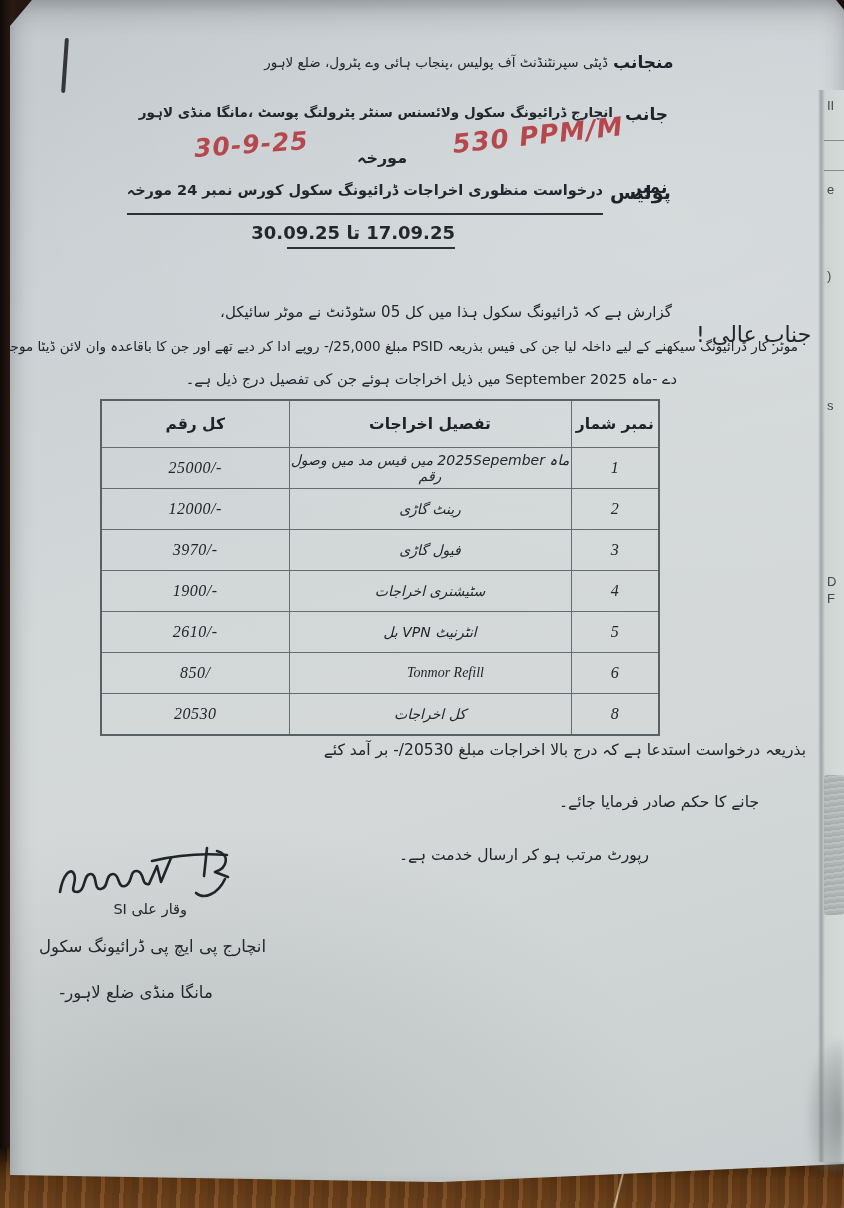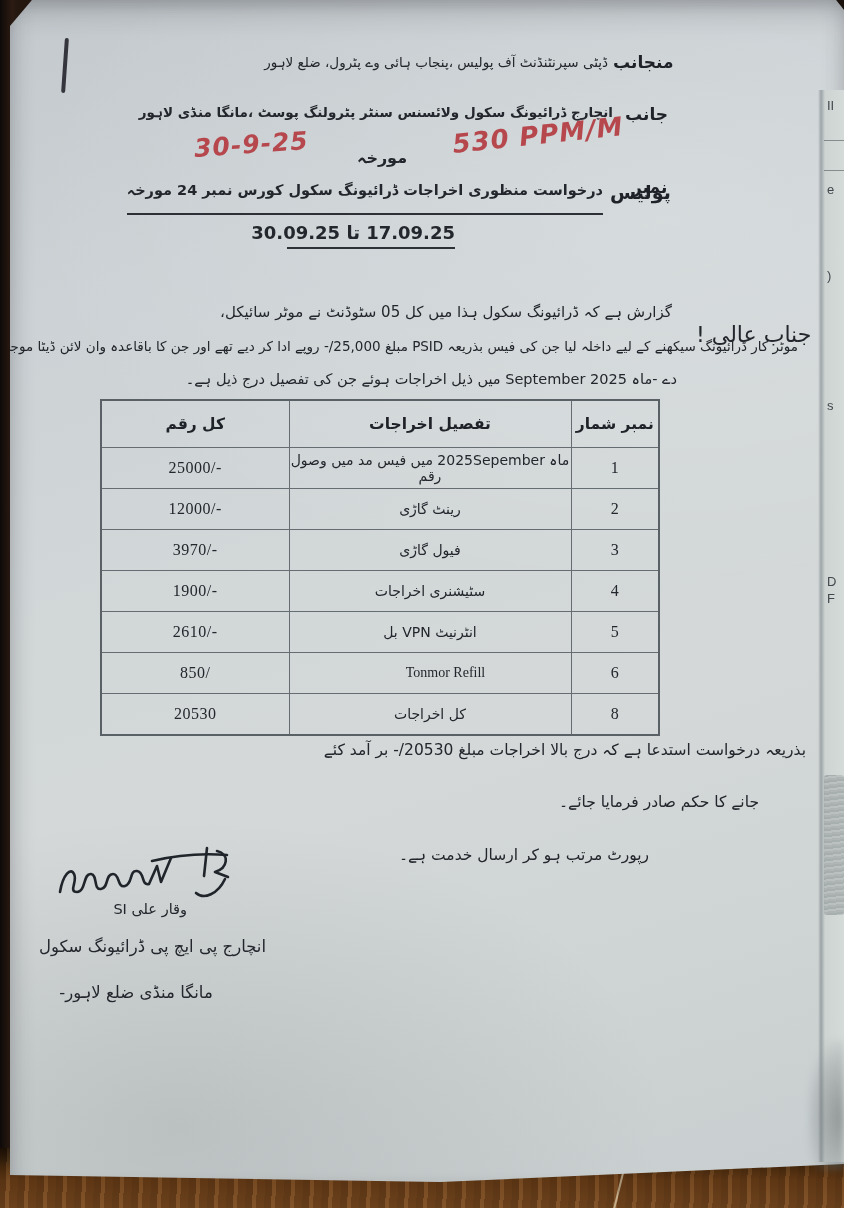--- a/index.html
+++ b/index.html
@@ -43,21 +43,21 @@
   .salutation{left:686px;top:274px;font-size:22px;margin-top:48px;}
   .body1{left:205px;top:303px;width:462px;text-align:center;font-size:15px;}
   .body2{right:46px;top:338px;font-size:13.5px;}
   .body3{left:243px;top:371px;width:424px;text-align:center;font-size:14.5px;}
   
   .exp-table{left:90px;top:399px;}
   table{border-collapse:collapse;direction:rtl;}
   th,td{border:1px solid #666d72;}
   table{border:2px solid #5a6166;}
   th{height:44px;font-size:15.5px;font-weight:bold;color:#1f2228;background:rgba(255,255,255,.04);}
-  td{height:38px;text-align:center;vertical-align:middle;color:#23262c;}
+  td{height:38px;text-align:center;vertical-align:middle;color:#23262c;font-style:italic;}
   td.c-serial{font-family:"Liberation Serif",serif;font-size:16px;}
   td.c-detail{font-size:14px;direction:rtl;}
   td.c-amount{direction:ltr;font-family:"Liberation Serif",serif;font-size:16px;letter-spacing:.5px;}
   
   .close1{right:38px;top:741px;font-size:15.5px;}
   .close2{right:85px;top:793px;font-size:15.5px;}
   .close3{left:368px;top:846px;width:292px;text-align:center;font-size:15.5px;}
   
   .sig-svg{left:45px;top:846px;}
   .sig-name{left:55px;top:901px;width:122px;font-size:14.5px;}

